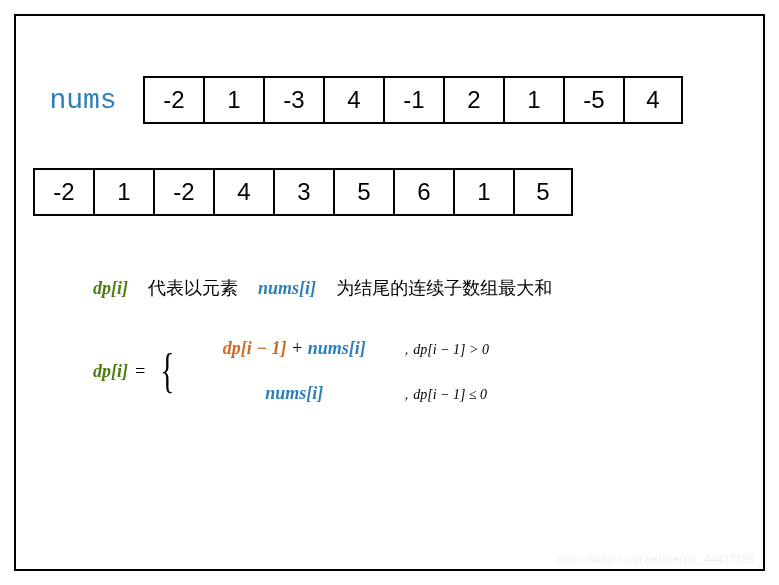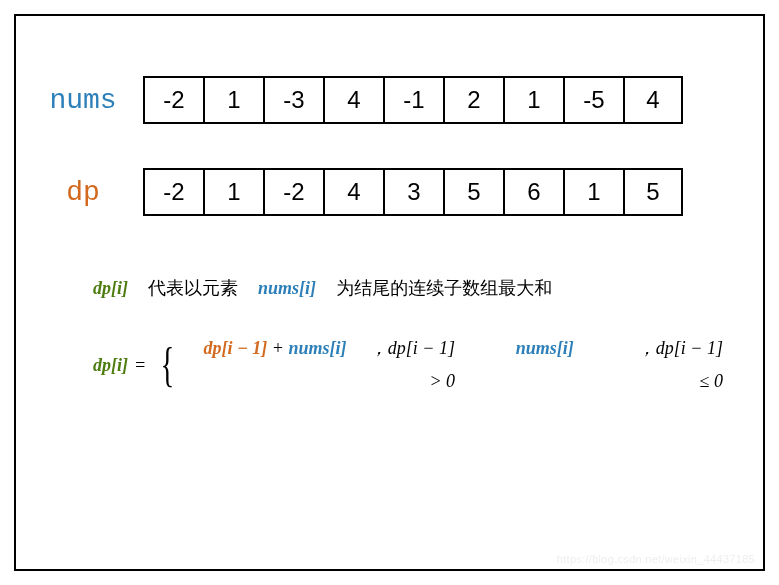--- a/index.html
+++ b/index.html
@@ -72,35 +72,35 @@
   .brace {
     font-size: 48px;
     line-height: 48px;
     font-family: Georgia, serif;
     margin: 0 4px;
     transform: scaleX(0.6);
     display: inline-block;
   }
   .cases {
     display: flex;
-    flex-direction: row;
-    gap: 4px;
+    flex-direction: column;
+    gap: 12px;
   }
   .case-row {
     display: flex;
     align-items: baseline;
   }
   .case-expr {
     width: 210px;
     text-align: center;
   }
   .case-cond {
     font-family: Georgia, serif;
     font-style: italic;
-    font-size: 18px;
+    font-size: 14px;
     text-align: right;
   }
   .watermark {
     position: absolute;
     right: 8px;
     bottom: 4px;
     font-size: 11px;
     color: #eee;
     letter-spacing: 0.3px;
   }
@@ -119,21 +119,20 @@
       <div class="cell">4</div>
       <div class="cell">-1</div>
       <div class="cell">2</div>
       <div class="cell">1</div>
       <div class="cell">-5</div>
       <div class="cell">4</div>
     </div>
   </div>
 
   <div class="array-row">
-    <div class="array-label label-dp">dp</div>
     <div class="array">
       <div class="cell">-2</div>
       <div class="cell">1</div>
       <div class="cell">-2</div>
       <div class="cell">4</div>
       <div class="cell">3</div>
       <div class="cell">5</div>
       <div class="cell">6</div>
       <div class="cell">1</div>
       <div class="cell">5</div>

